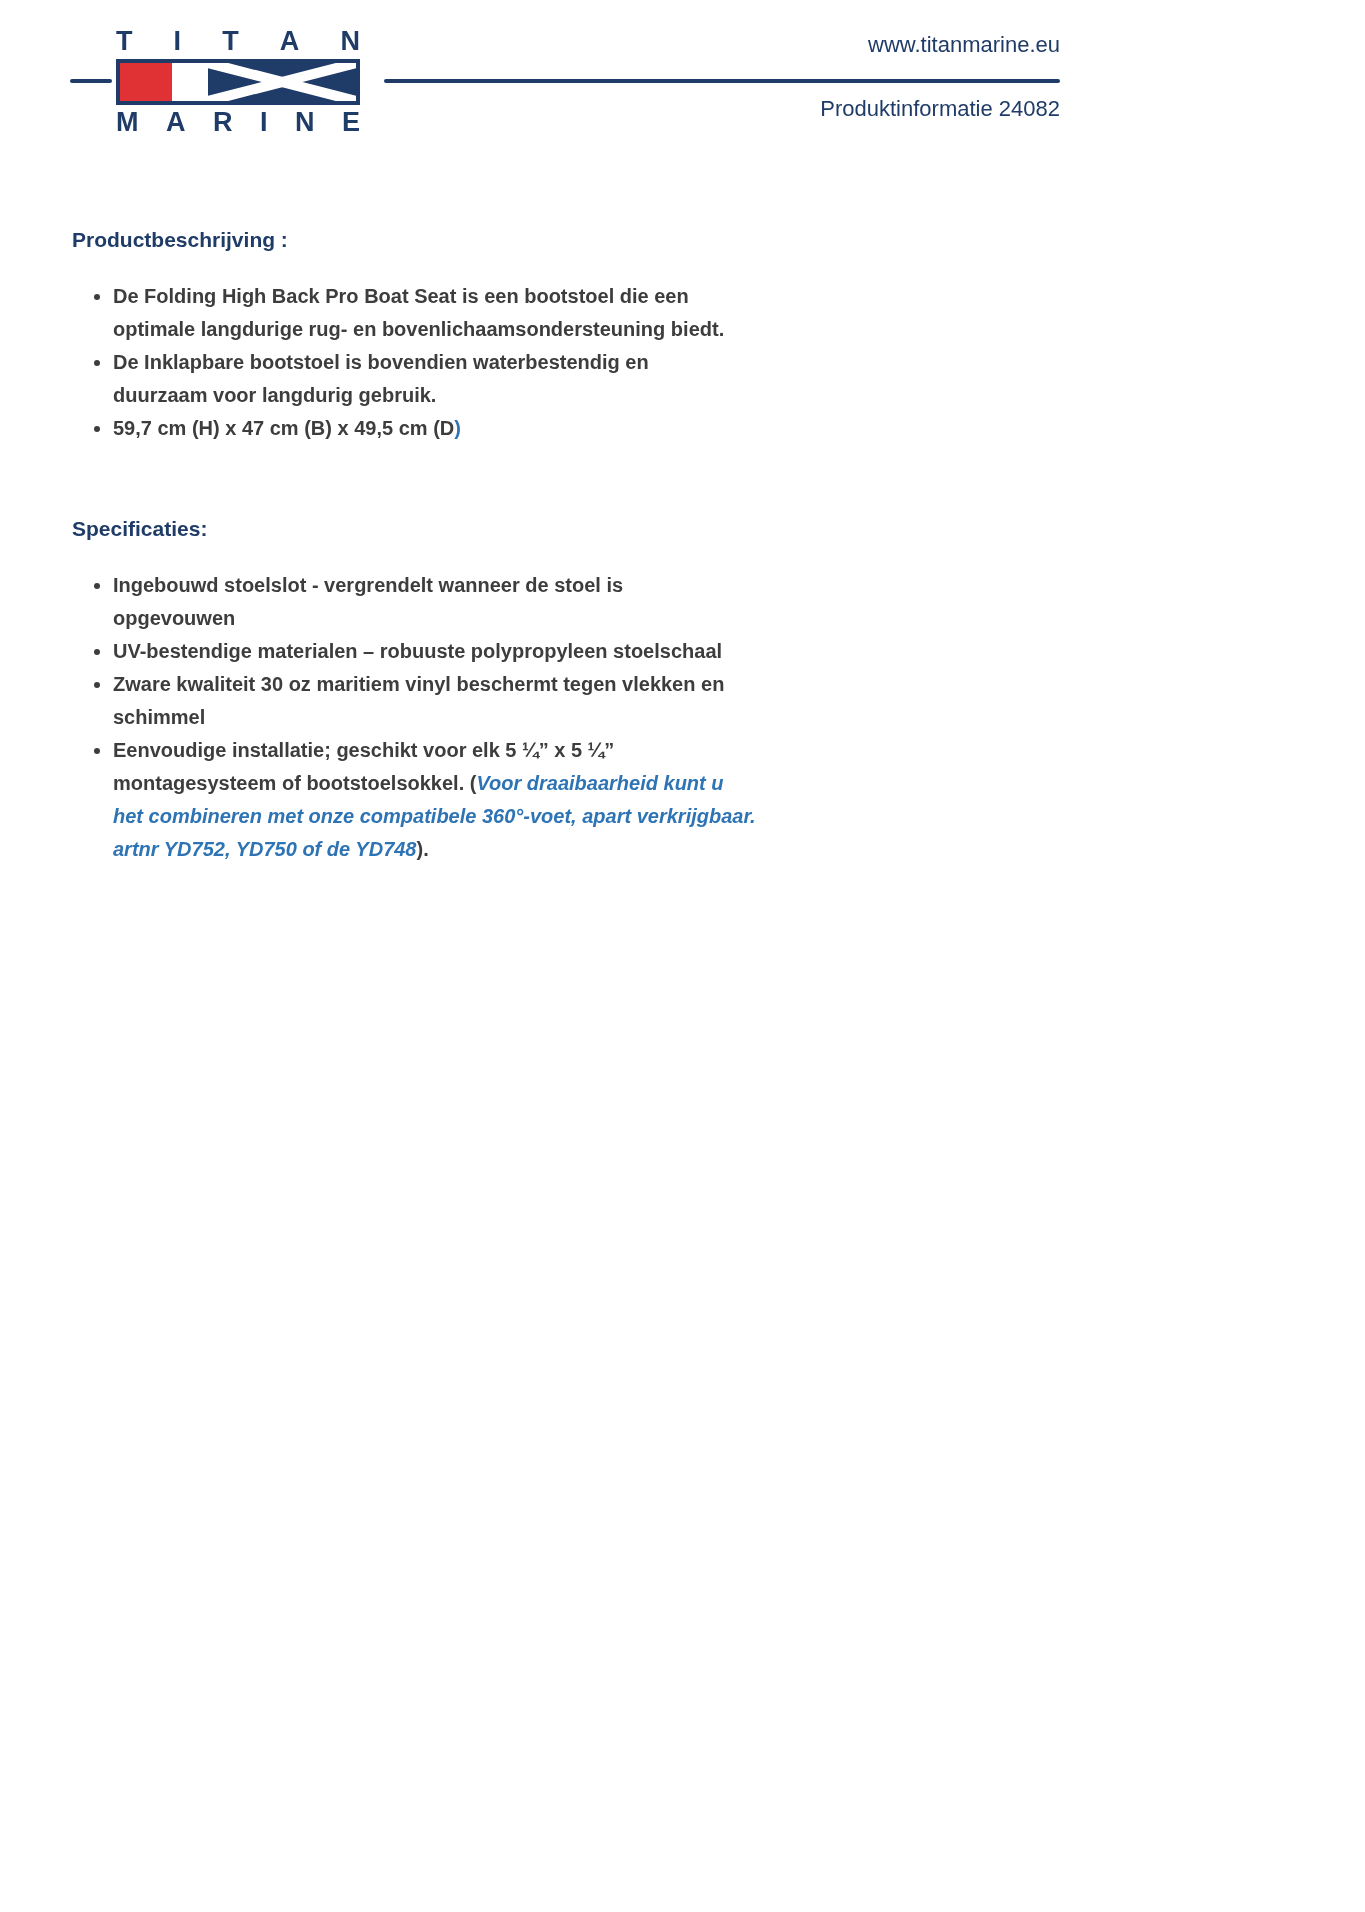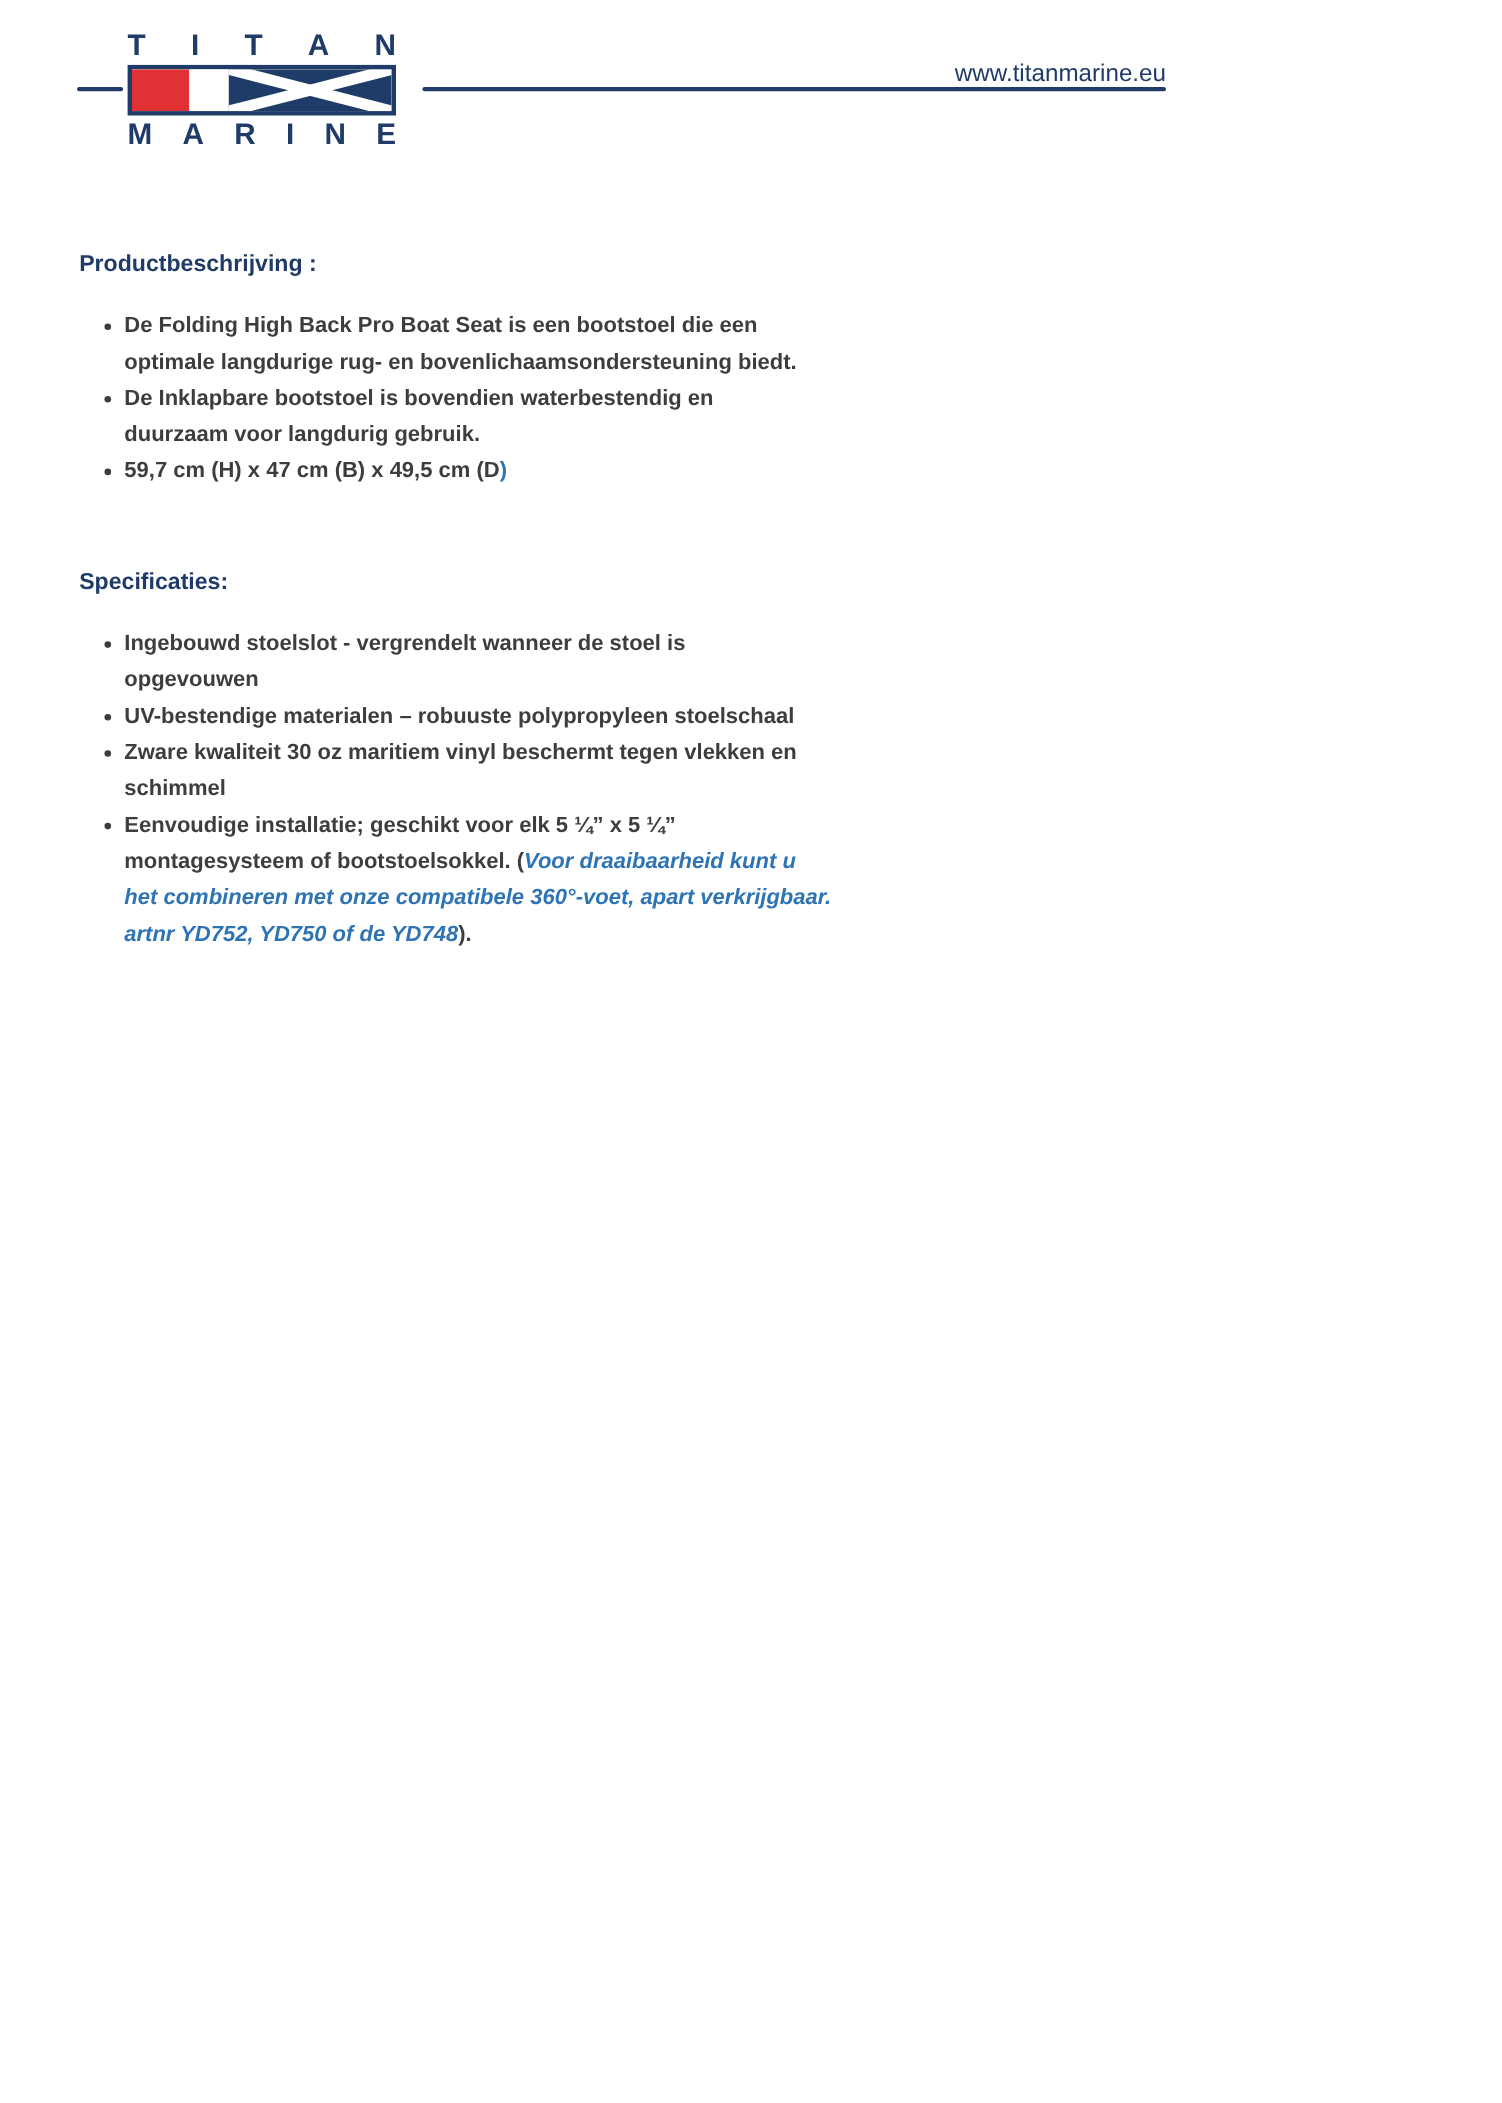--- a/index.html
+++ b/index.html
@@ -18,21 +18,21 @@
     color:var(--body-text);
   }
   .page{position:relative;width:1365px;min-height:1912px;background:#fff;}
 
   
   .header{position:relative;height:150px;}
   .rule{position:absolute;top:79px;height:4px;background:var(--navy);border-radius:2px;}
   .rule-left{left:70px;width:42px;}
   .rule-right{left:384px;width:676px;}
   .site-link{
-    position:absolute;top:54px;left:70px;width:990px;
+    position:absolute;top:32px;left:70px;width:990px;
     text-align:right;color:var(--navy);font-size:22px;font-weight:400;
     text-decoration:none;cursor:pointer;
   }
   .doc-ref{
     position:absolute;top:96px;left:70px;width:990px;
     text-align:right;color:var(--navy);font-size:22px;
   }
   .logo{
     position:absolute;top:26px;left:112px;width:252px;
     background:#fff;padding:2px 4px;
@@ -100,20 +100,21 @@
           <span>M</span>
           <span>A</span>
           <span>R</span>
           <span>I</span>
           <span>N</span>
           <span>E</span>
         </div>
     </div>
 
     <a class="site-link">www.titanmarine.eu</a>
+    <div class="doc-ref">Produktinformatie 24082</div>
   </header>
 
   <main class="content">
 
     <section>
       <h2 class="section-heading">Productbeschrijving :</h2>
       <ul class="bullet-list">
         <li><span>De Folding High Back Pro Boat Seat is een bootstoel die een
 optimale langdurige rug- en bovenlichaamsondersteuning biedt.</span></li>
         <li><span>De Inklapbare bootstoel is bovendien waterbestendig en

